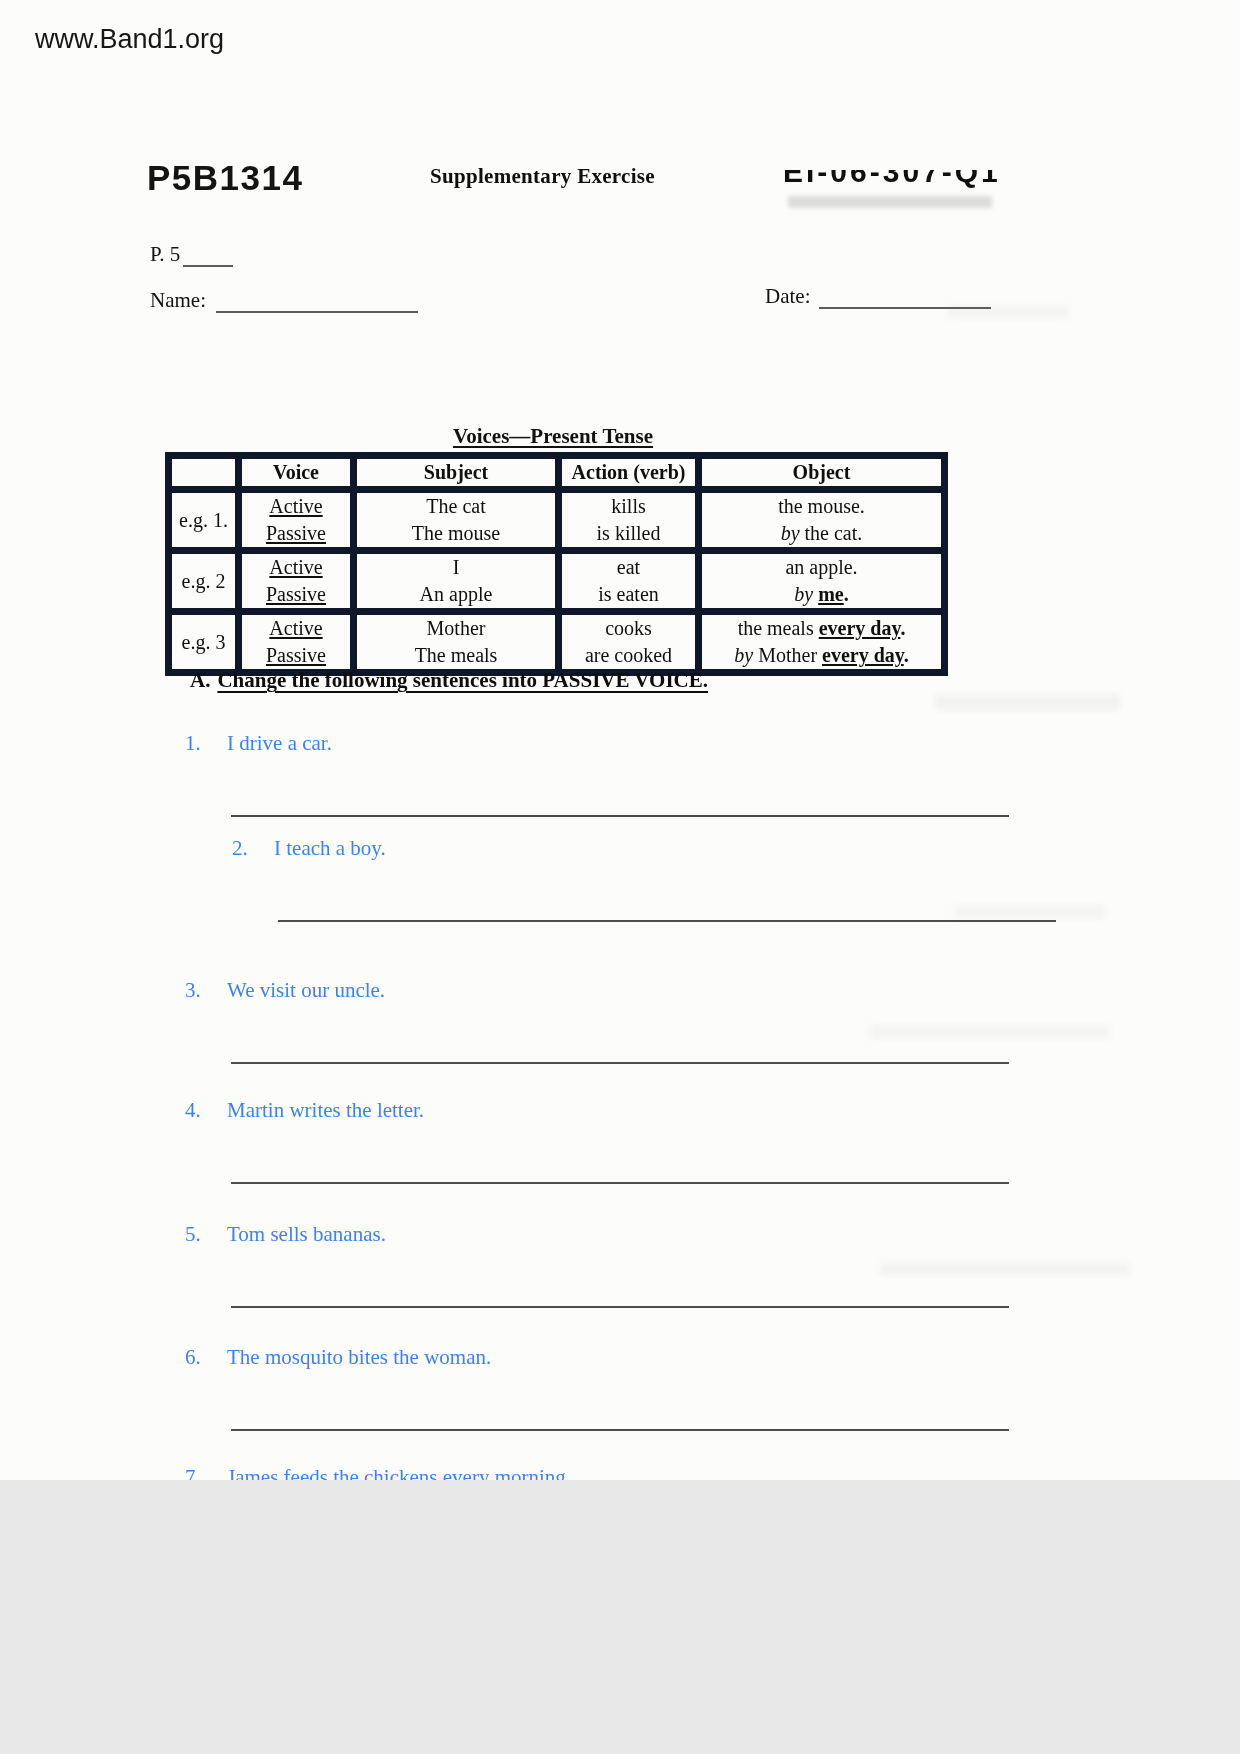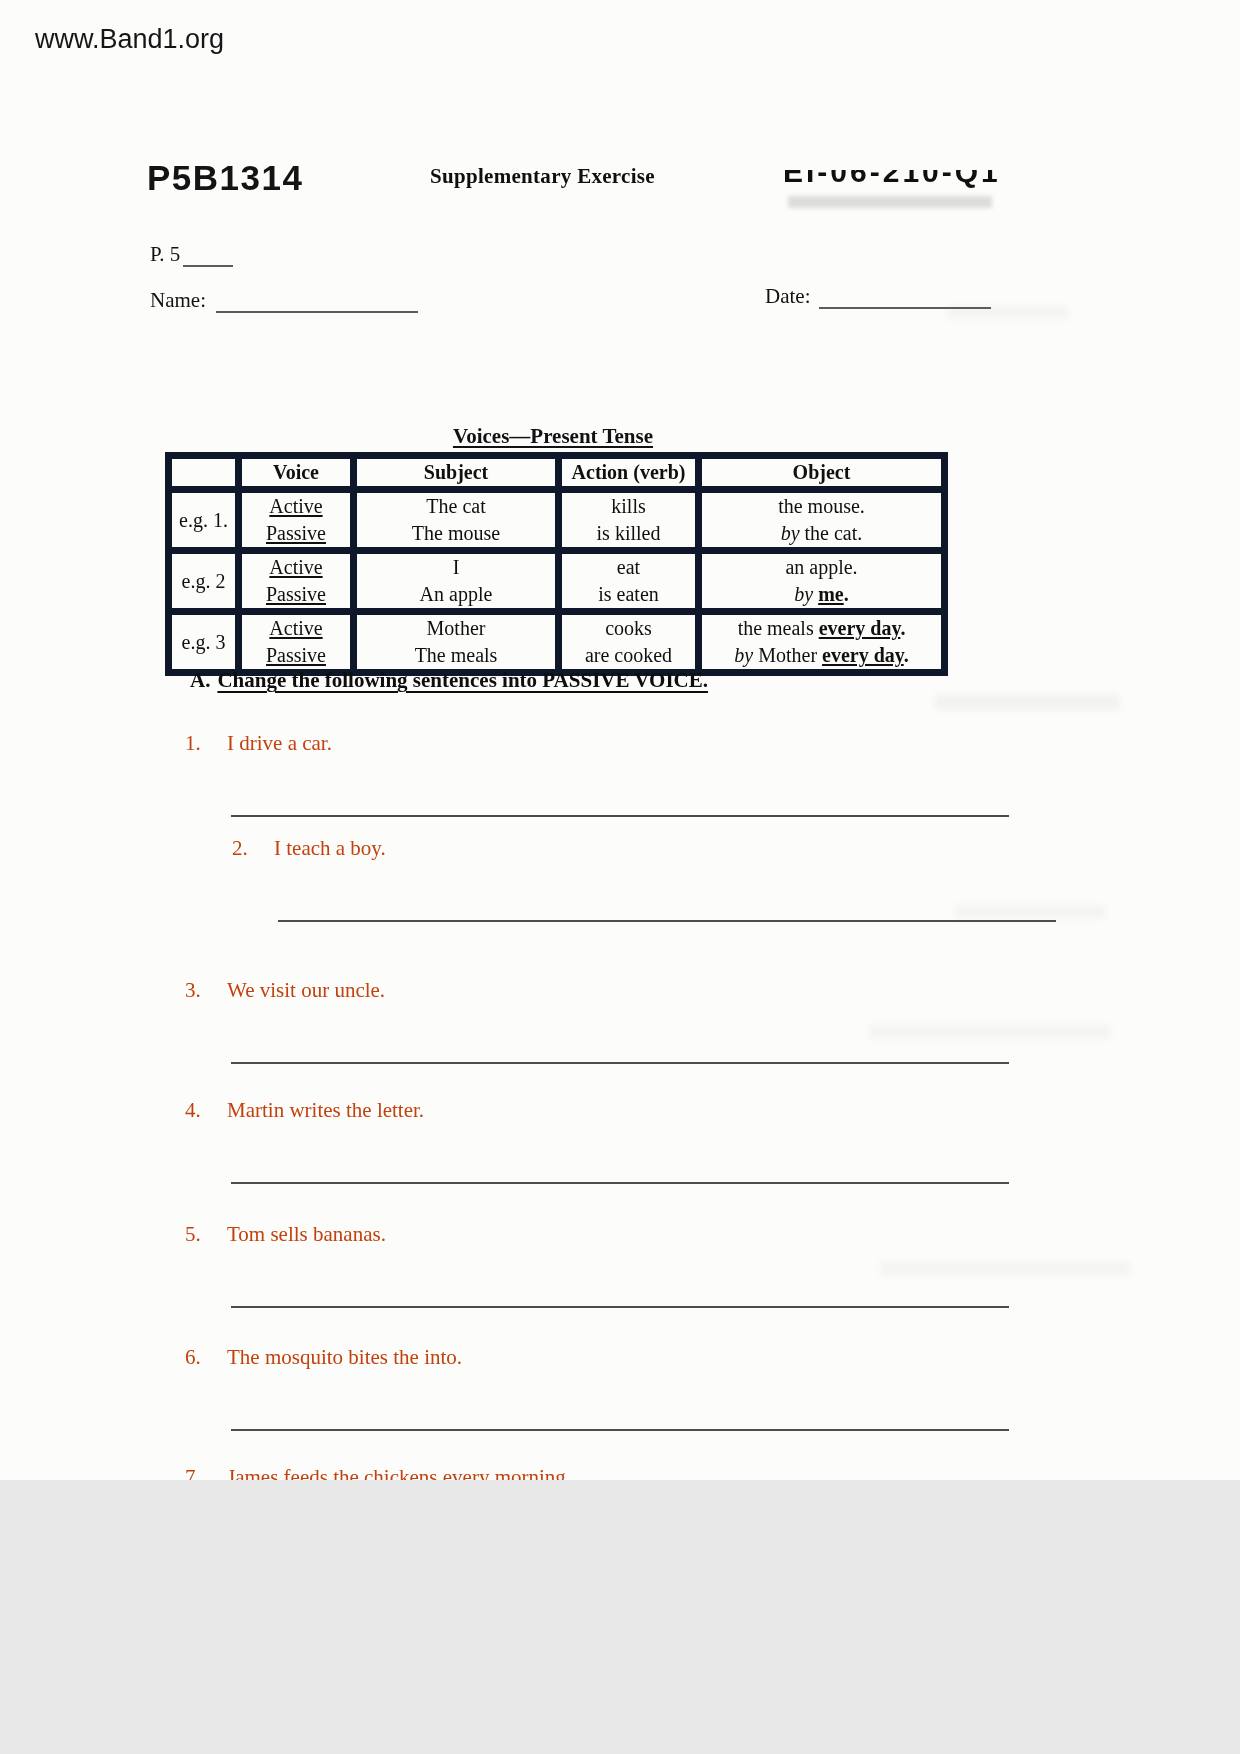--- a/index.html
+++ b/index.html
@@ -78,21 +78,21 @@
     position:absolute;left:190px;top:668px;
     font:700 21px "Liberation Serif",serif;color:#0e0e0e;
   }
   .section-heading .instruction{
     margin-left:7px;
     text-decoration:underline;text-decoration-thickness:2px;text-underline-offset:4px;
   }
   
   .q{
     position:absolute;left:185px;width:825px;height:100px;
-    font:400 21px "Liberation Serif",serif;color:#c2410c;
+    font:400 21px "Liberation Serif",serif;color:#3b82f6;
   }
   .q:nth-of-type(1){top:731px;}
   .q:nth-of-type(2){top:836px;margin-left:47px;}
   .q:nth-of-type(3){top:978px;}
   .q:nth-of-type(4){top:1098px;}
   .q:nth-of-type(5){top:1222px;}
   .q:nth-of-type(6){top:1345px;}
   .q:nth-of-type(7){top:1465px;}
   .q .num{display:inline-block;width:42px;}
   .q .ans-line{
@@ -105,21 +105,21 @@
 </style>
 </head>
 <body>
 
 <div class="page">
 
   <div class="watermark">www.Band1.org</div>
 
   <div class="doc-code">P5B1314</div>
   <div class="exercise-title">Supplementary Exercise</div>
-  <div class="ref-code">EI-06-210-Q1</div>
+  <div class="ref-code">EI-06-307-Q1</div>
   <div class="ghost-bar" style="left:788px;top:196px;width:204px;height:12px;opacity:.28;"></div>
 
   <div class="page-no"><span>P. 5</span><span class="blank short"></span></div>
 
   <div class="name-row"><span>Name:</span><span class="blank name"></span></div>
 
   <div class="date-row"><span>Date:</span><span class="blank date"></span></div>
 
   <div class="table-title">Voices—Present Tense</div>
 
@@ -225,21 +225,21 @@
       <span class="num">4.</span><span>Martin writes the letter.</span>
       <div class="ans-line"></div>
     </div>
 
     <div class="q">
       <span class="num">5.</span><span>Tom sells bananas.</span>
       <div class="ans-line"></div>
     </div>
 
     <div class="q">
-      <span class="num">6.</span><span>The mosquito bites the into.</span>
+      <span class="num">6.</span><span>The mosquito bites the woman.</span>
       <div class="ans-line"></div>
     </div>
 
     <div class="q">
       <span class="num">7.</span><span>James feeds the chickens every morning.</span>
       <div class="ans-line"></div>
     </div>
   </div>
 
   <div class="artifact" style="left:948px;top:306px;width:120px;height:13px;opacity:.06;"></div>

